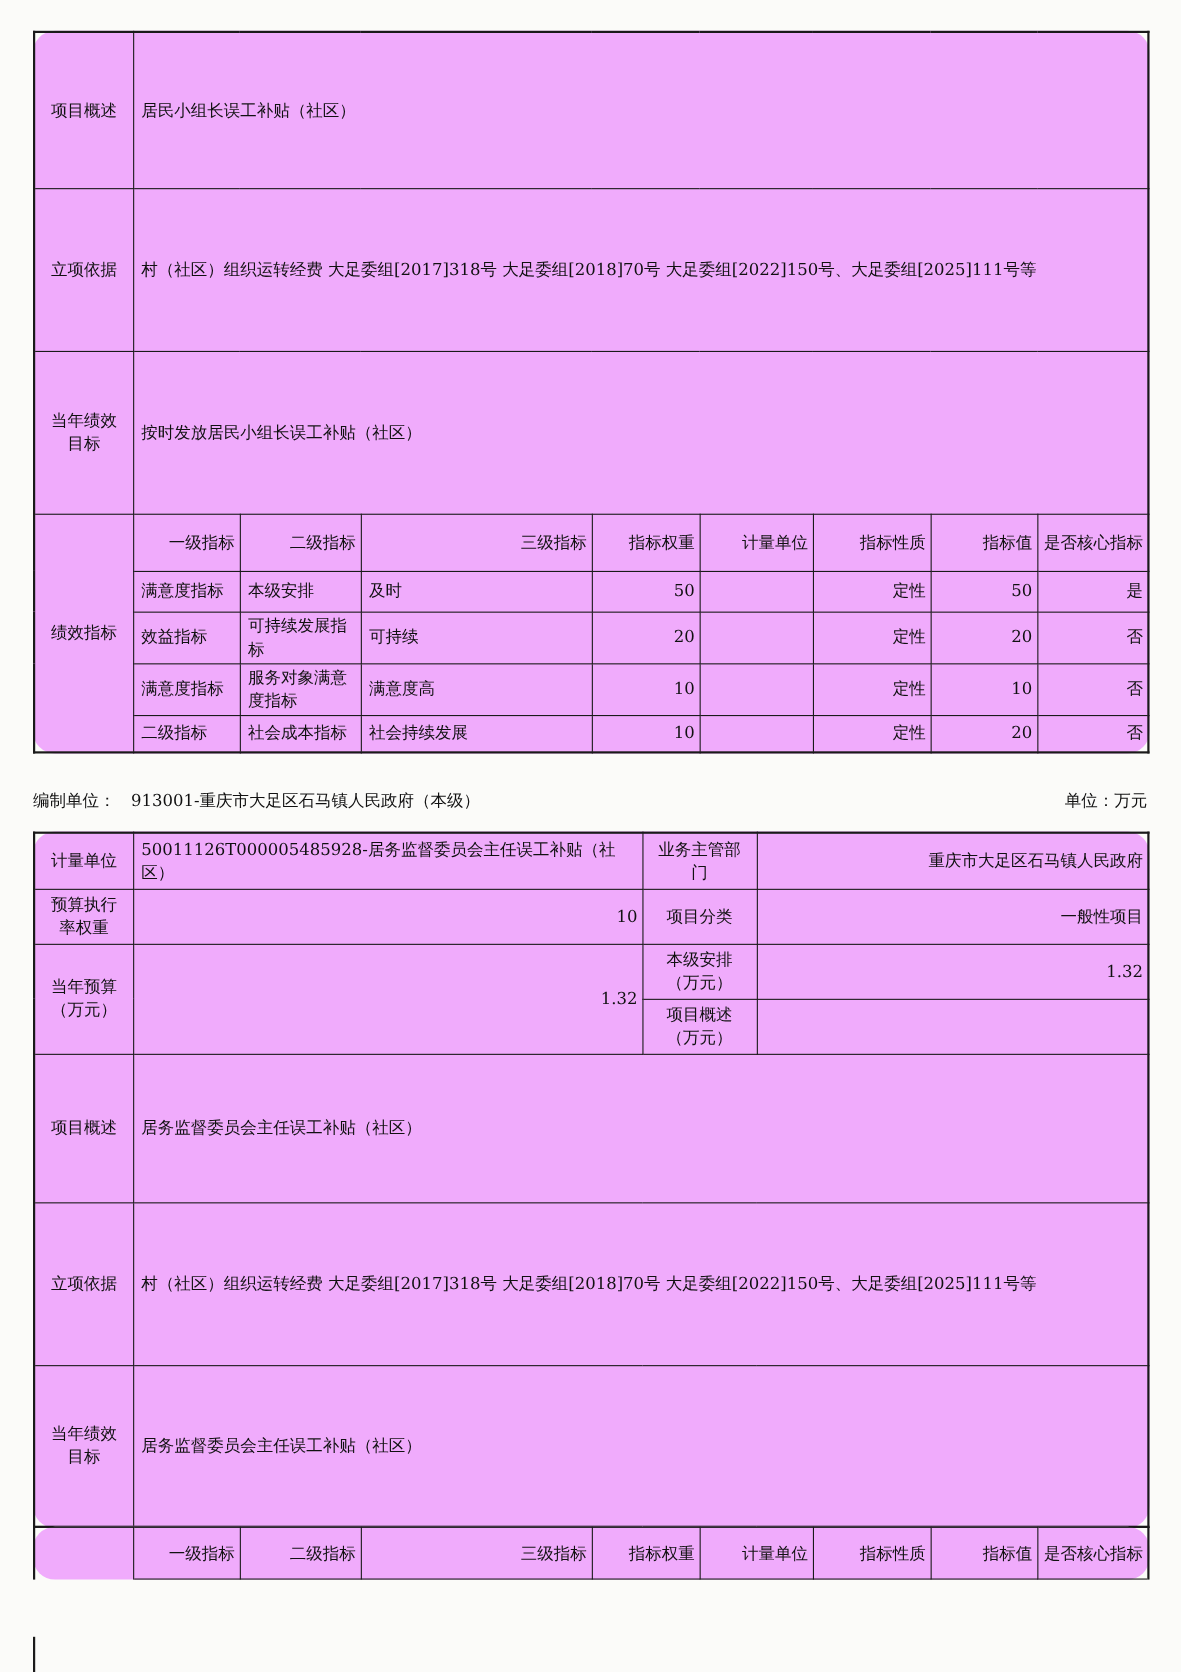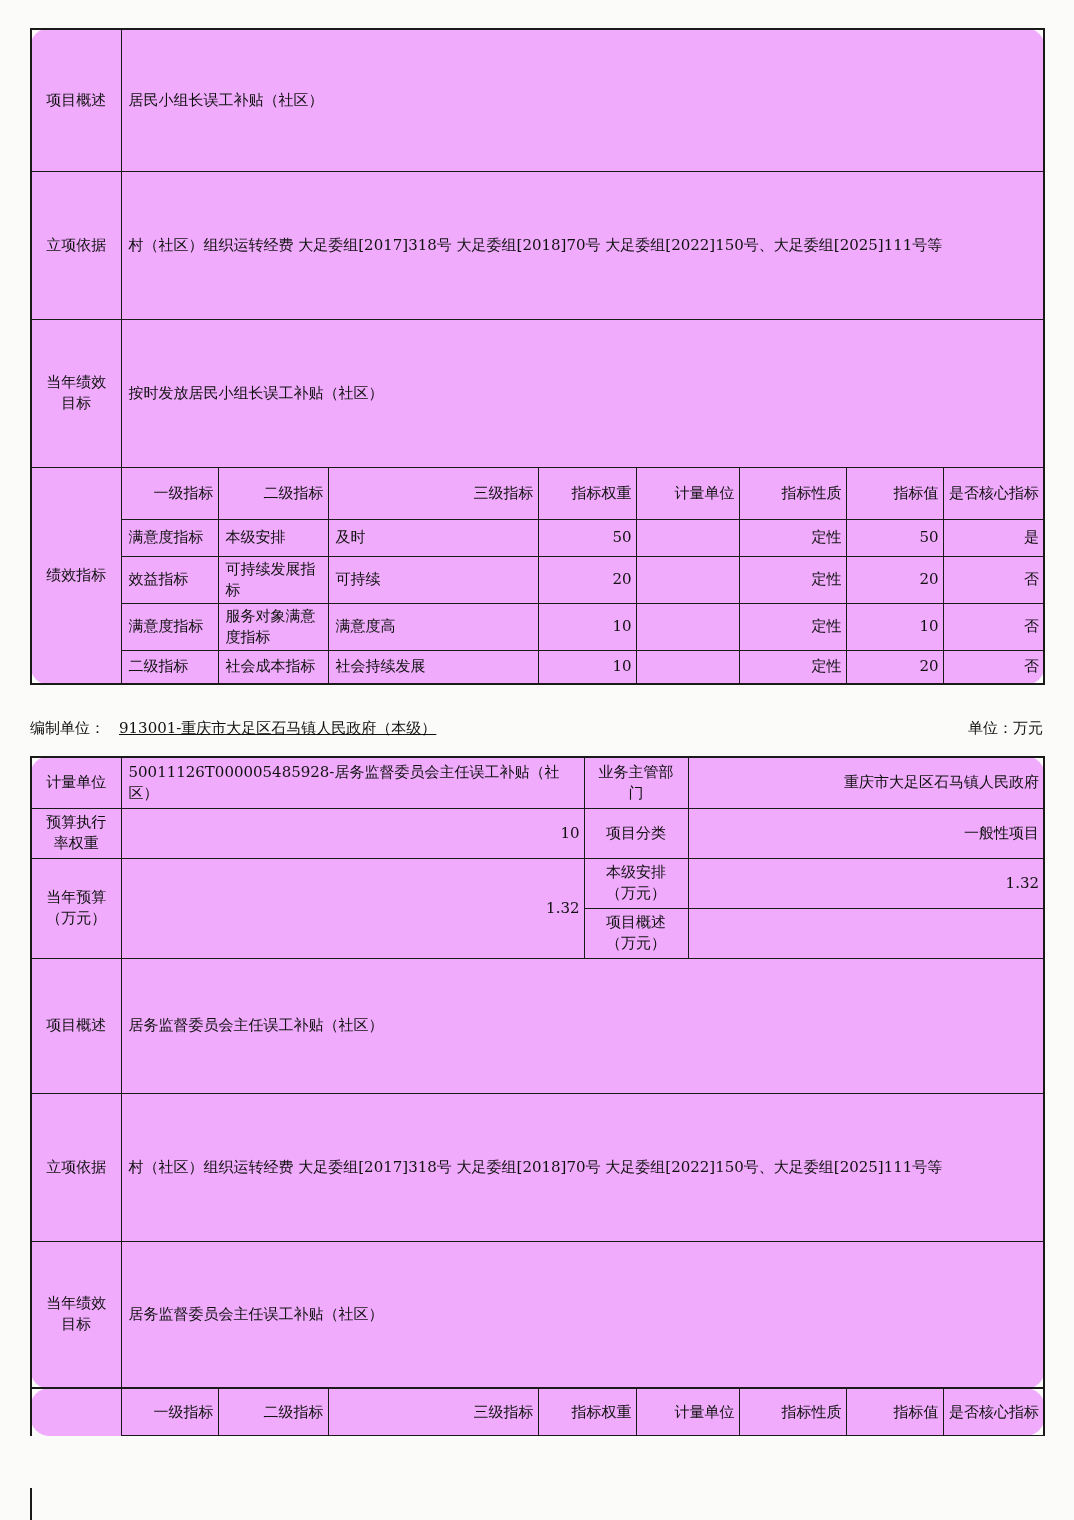--- a/index.html
+++ b/index.html
@@ -33,21 +33,21 @@
   .doc-title {
     width: 1013px; text-align: center;
     font-size: 26px; font-weight: bold;
     margin-top: 22px; line-height: 34px;
     letter-spacing: 1px;
   }
   .meta-line {
     width: 1013px; display: flex; align-items: baseline;
     margin-top: 34px; font-size: 15px; height: 24px;
   }
-  .meta-line .prep-val { margin-left: 14px; text-decoration: underline; }
+  .meta-line .prep-val { margin-left: 14px; }
   .meta-line .unit-note { margin-left: auto; }
 
   .t2-wrap { margin-top: 13px; }
   .cut-border { position: absolute; left: 30px; top: 1488px; width: 2px; height: 32px; background: #1a1a1a; }
 </style>
 </head>
 <body>
 
 <div class="page">
 

